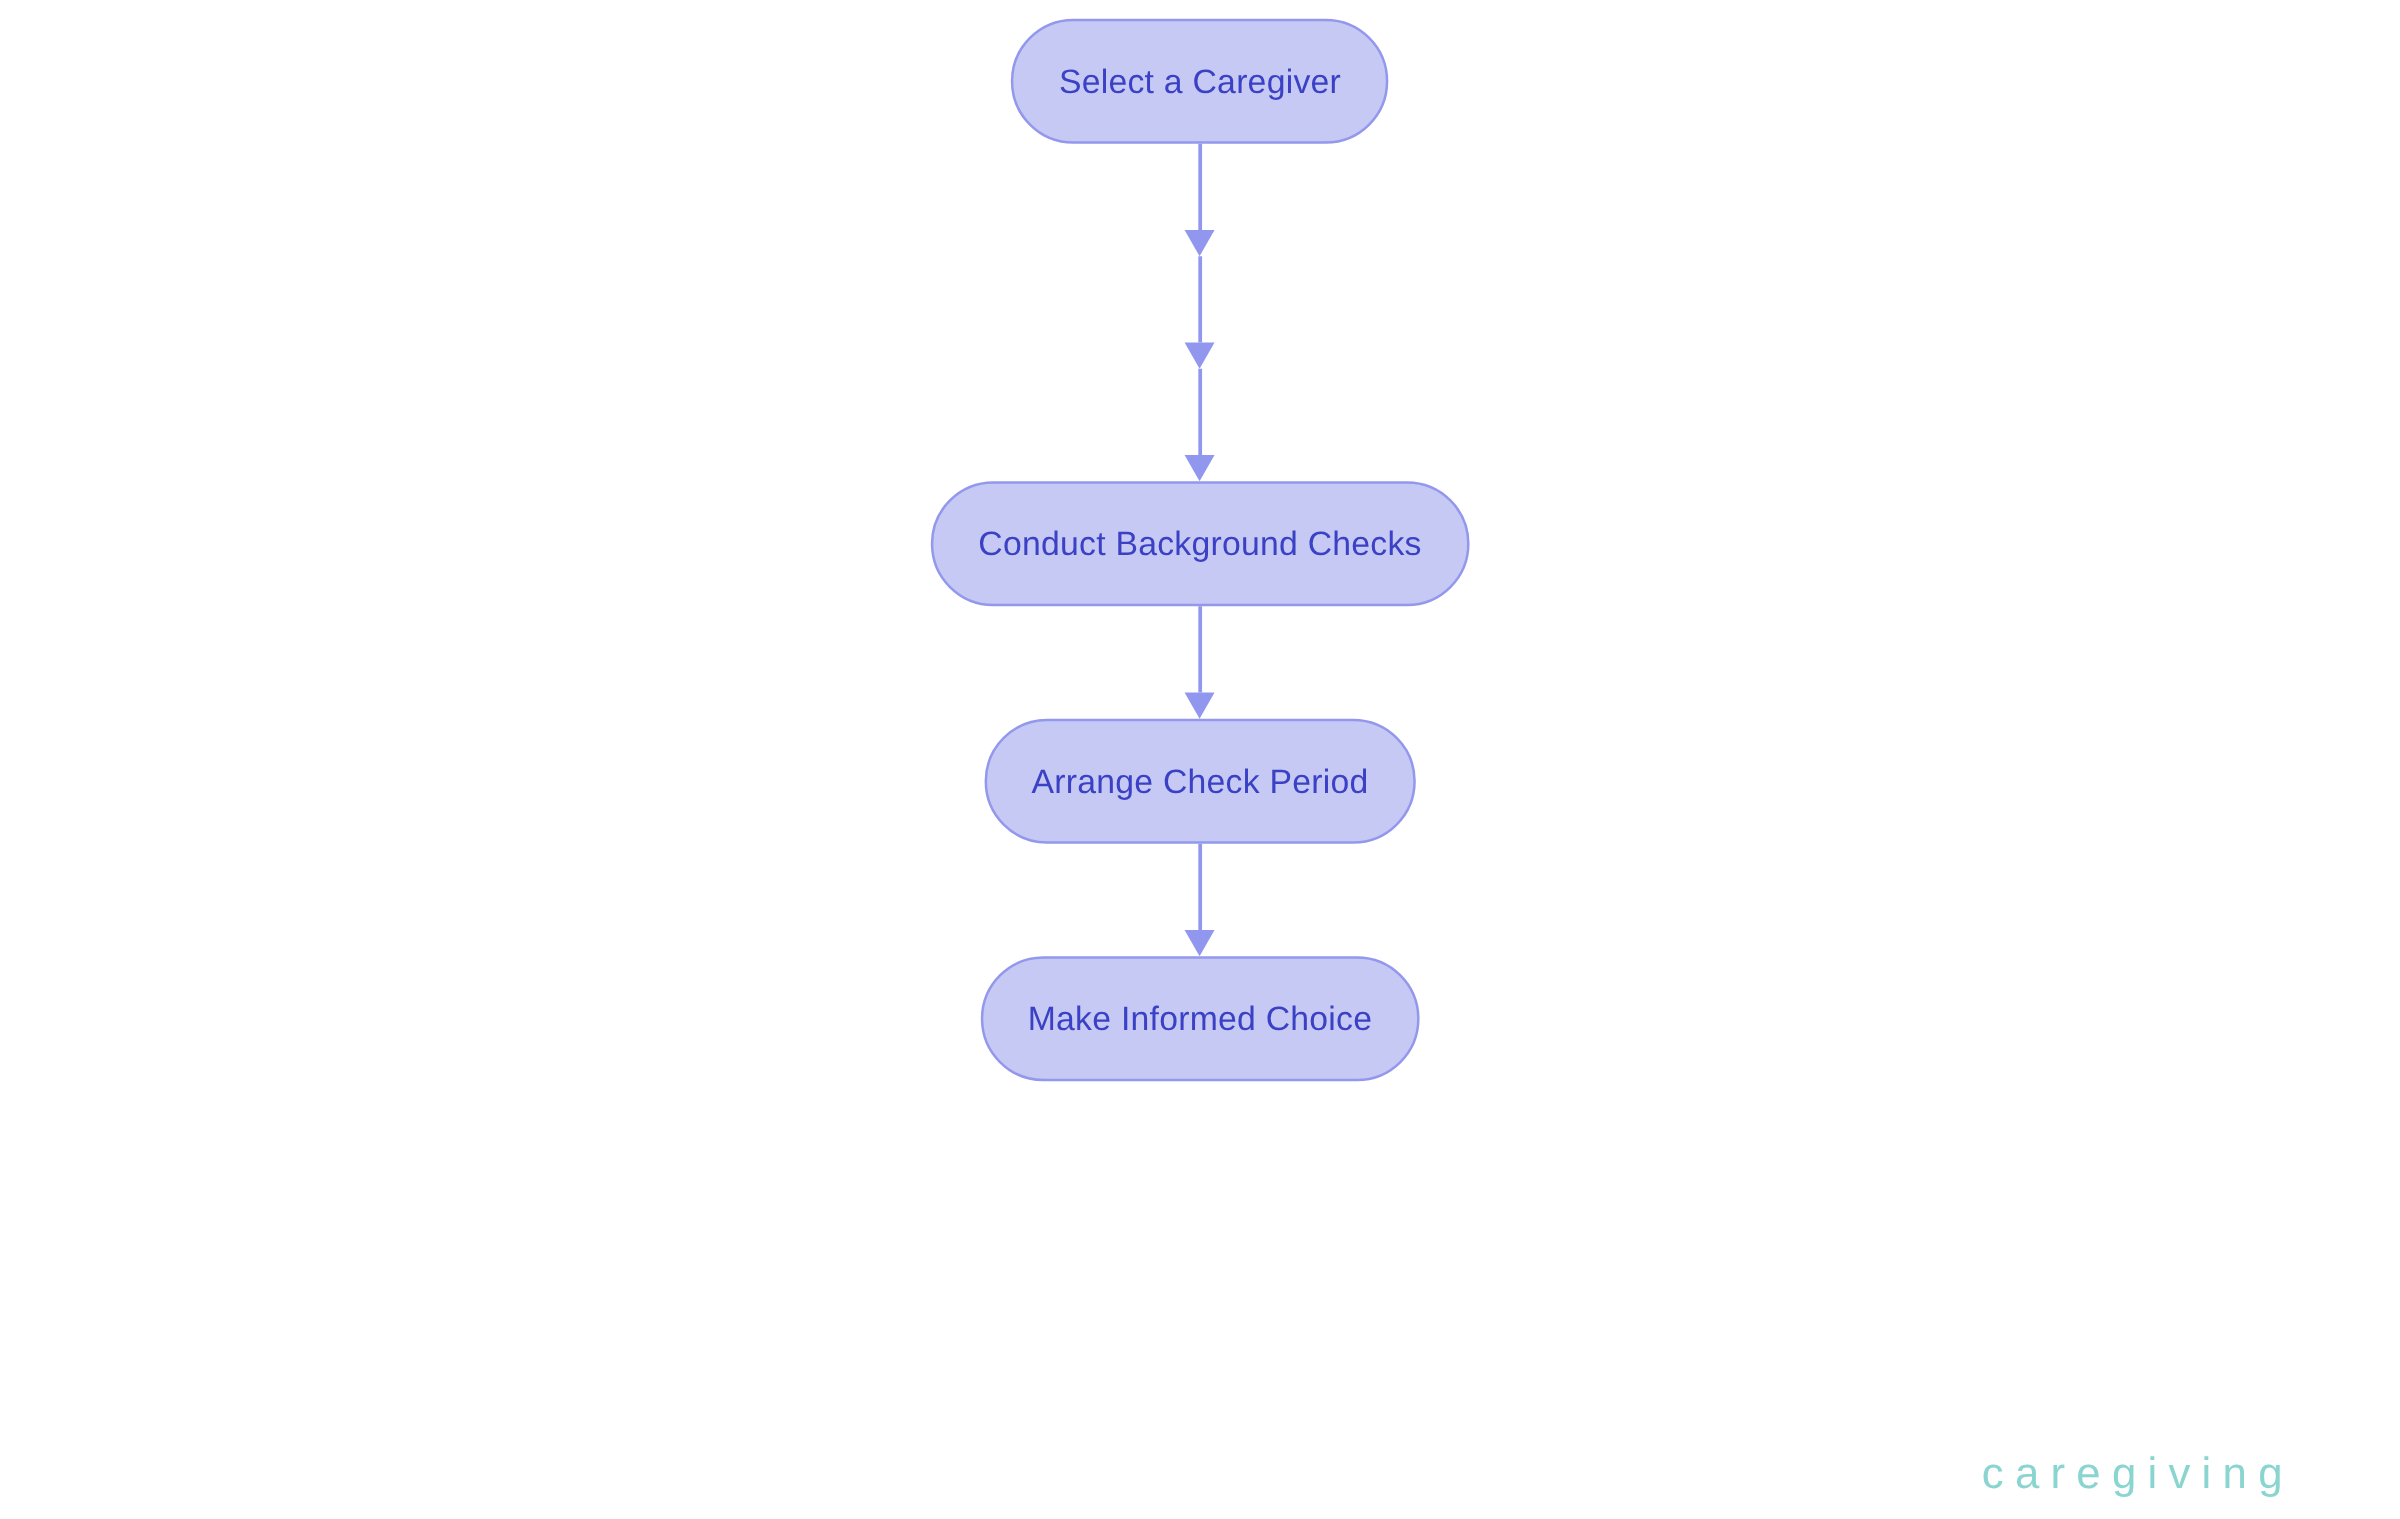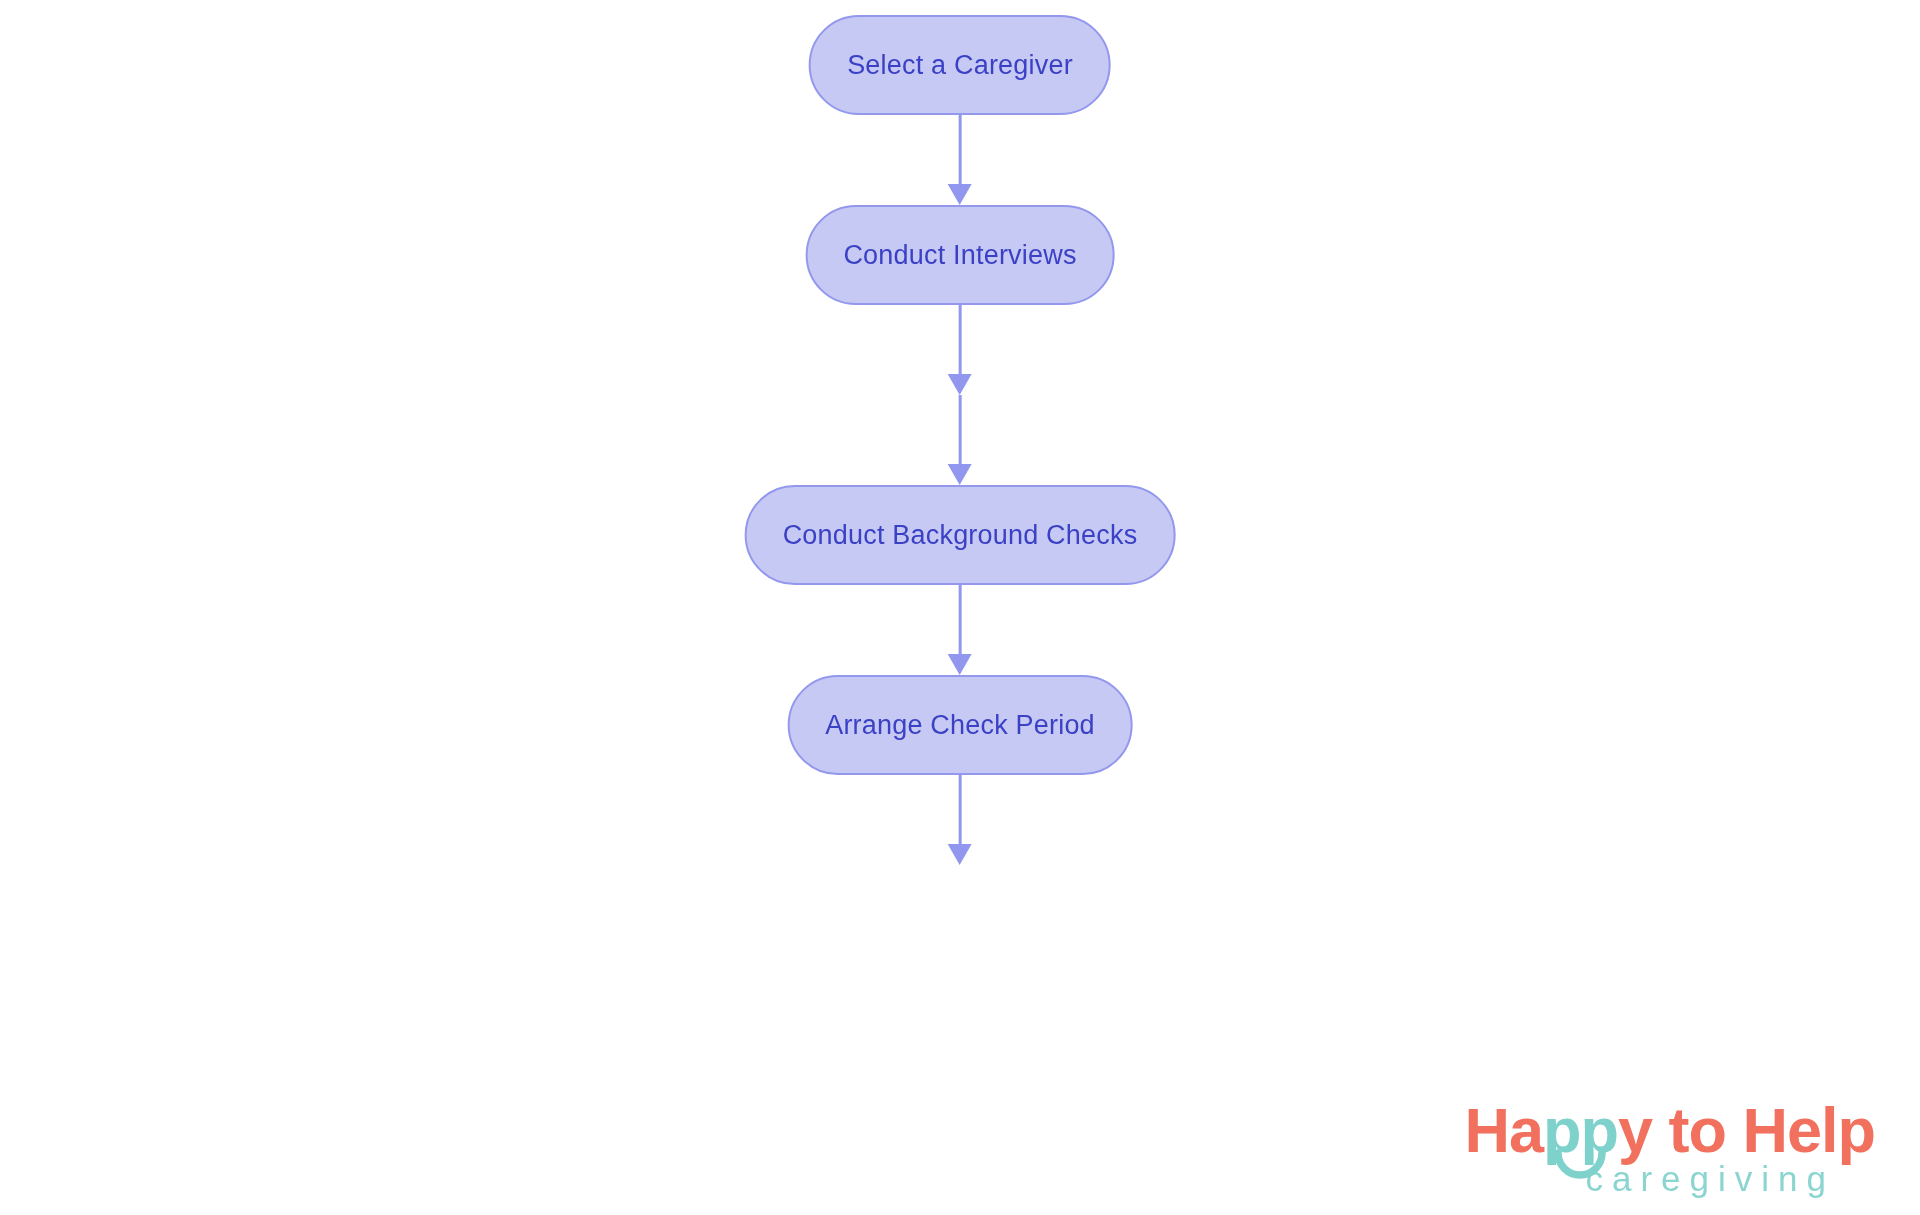--- a/index.html
+++ b/index.html
@@ -107,23 +107,20 @@
 
     <div class="node">
       <span class="node-label">Select a Caregiver</span>
     </div>
 
     <div class="arrow">
       <div class="arrow-line"></div>
       <div class="arrow-head"></div>
     </div>
 
-    <div class="node">
-      <span class="node-label">Conduct Interviews</span>
-    </div>
 
     <div class="arrow">
       <div class="arrow-line"></div>
       <div class="arrow-head"></div>
     </div>
 
 
     <div class="arrow">
       <div class="arrow-line"></div>
       <div class="arrow-head"></div>
@@ -140,23 +137,23 @@
 
     <div class="node">
       <span class="node-label">Arrange Check Period</span>
     </div>
 
     <div class="arrow">
       <div class="arrow-line"></div>
       <div class="arrow-head"></div>
     </div>
 
+    <div class="node">
+      <span class="node-label">Make Informed Choice</span>
+    </div>
 
   </div>
 
   <div class="logo">
-    <div class="logo-title"><span>Ha</span><span class="pp-wrap"><span>pp</span><svg class="smile" width="58" height="36" viewBox="0 0 58 36">
-            <path d="M7 5 A 22 22 0 0 0 51 5" fill="none" stroke="#7fd2cc" stroke-width="7.5" stroke-linecap="round"></path>
-          </svg></span><span>y</span><span> to Help</span></div>
     <div class="logo-tagline">caregiving</div>
   </div>
 
 </div>
 
 </body></html>

